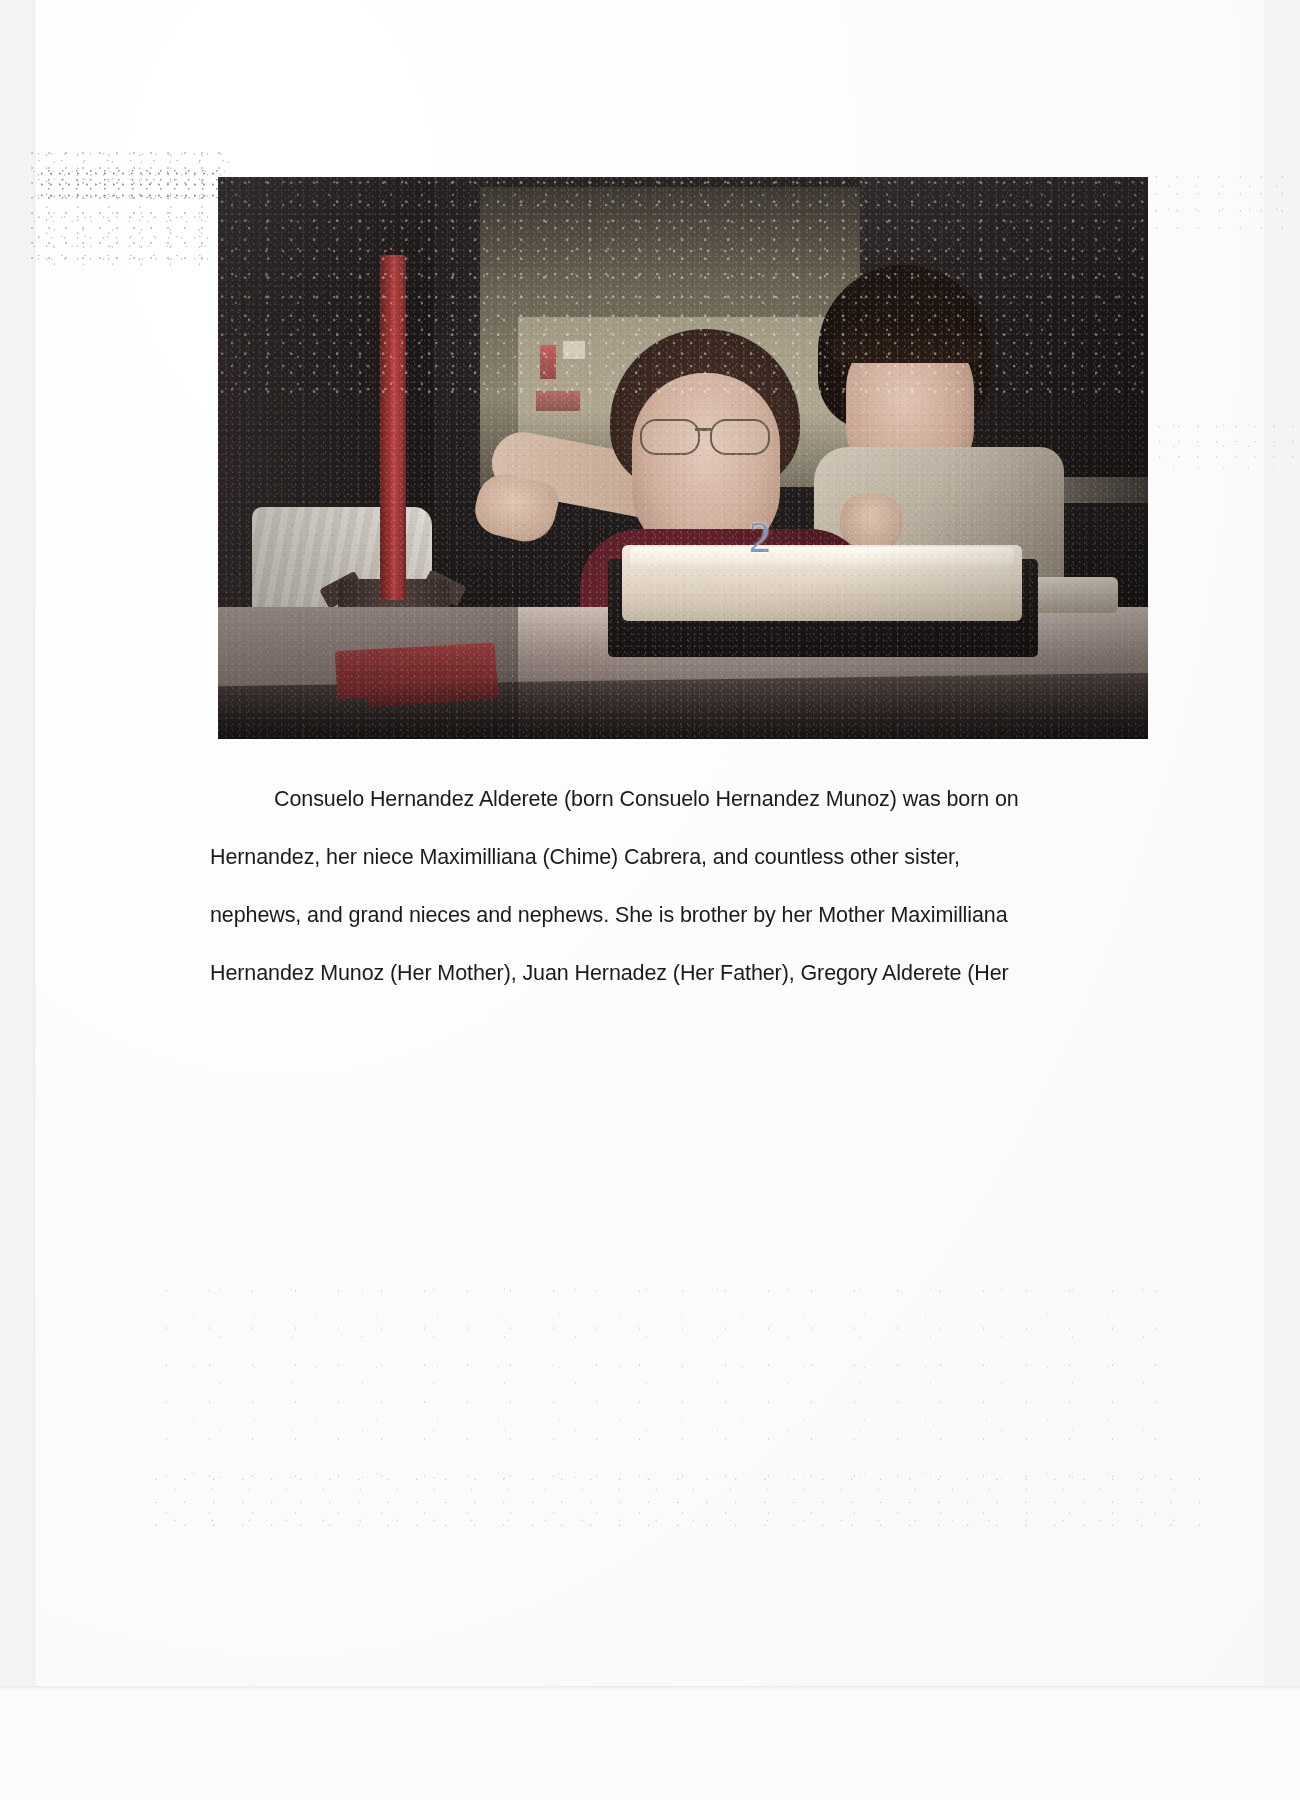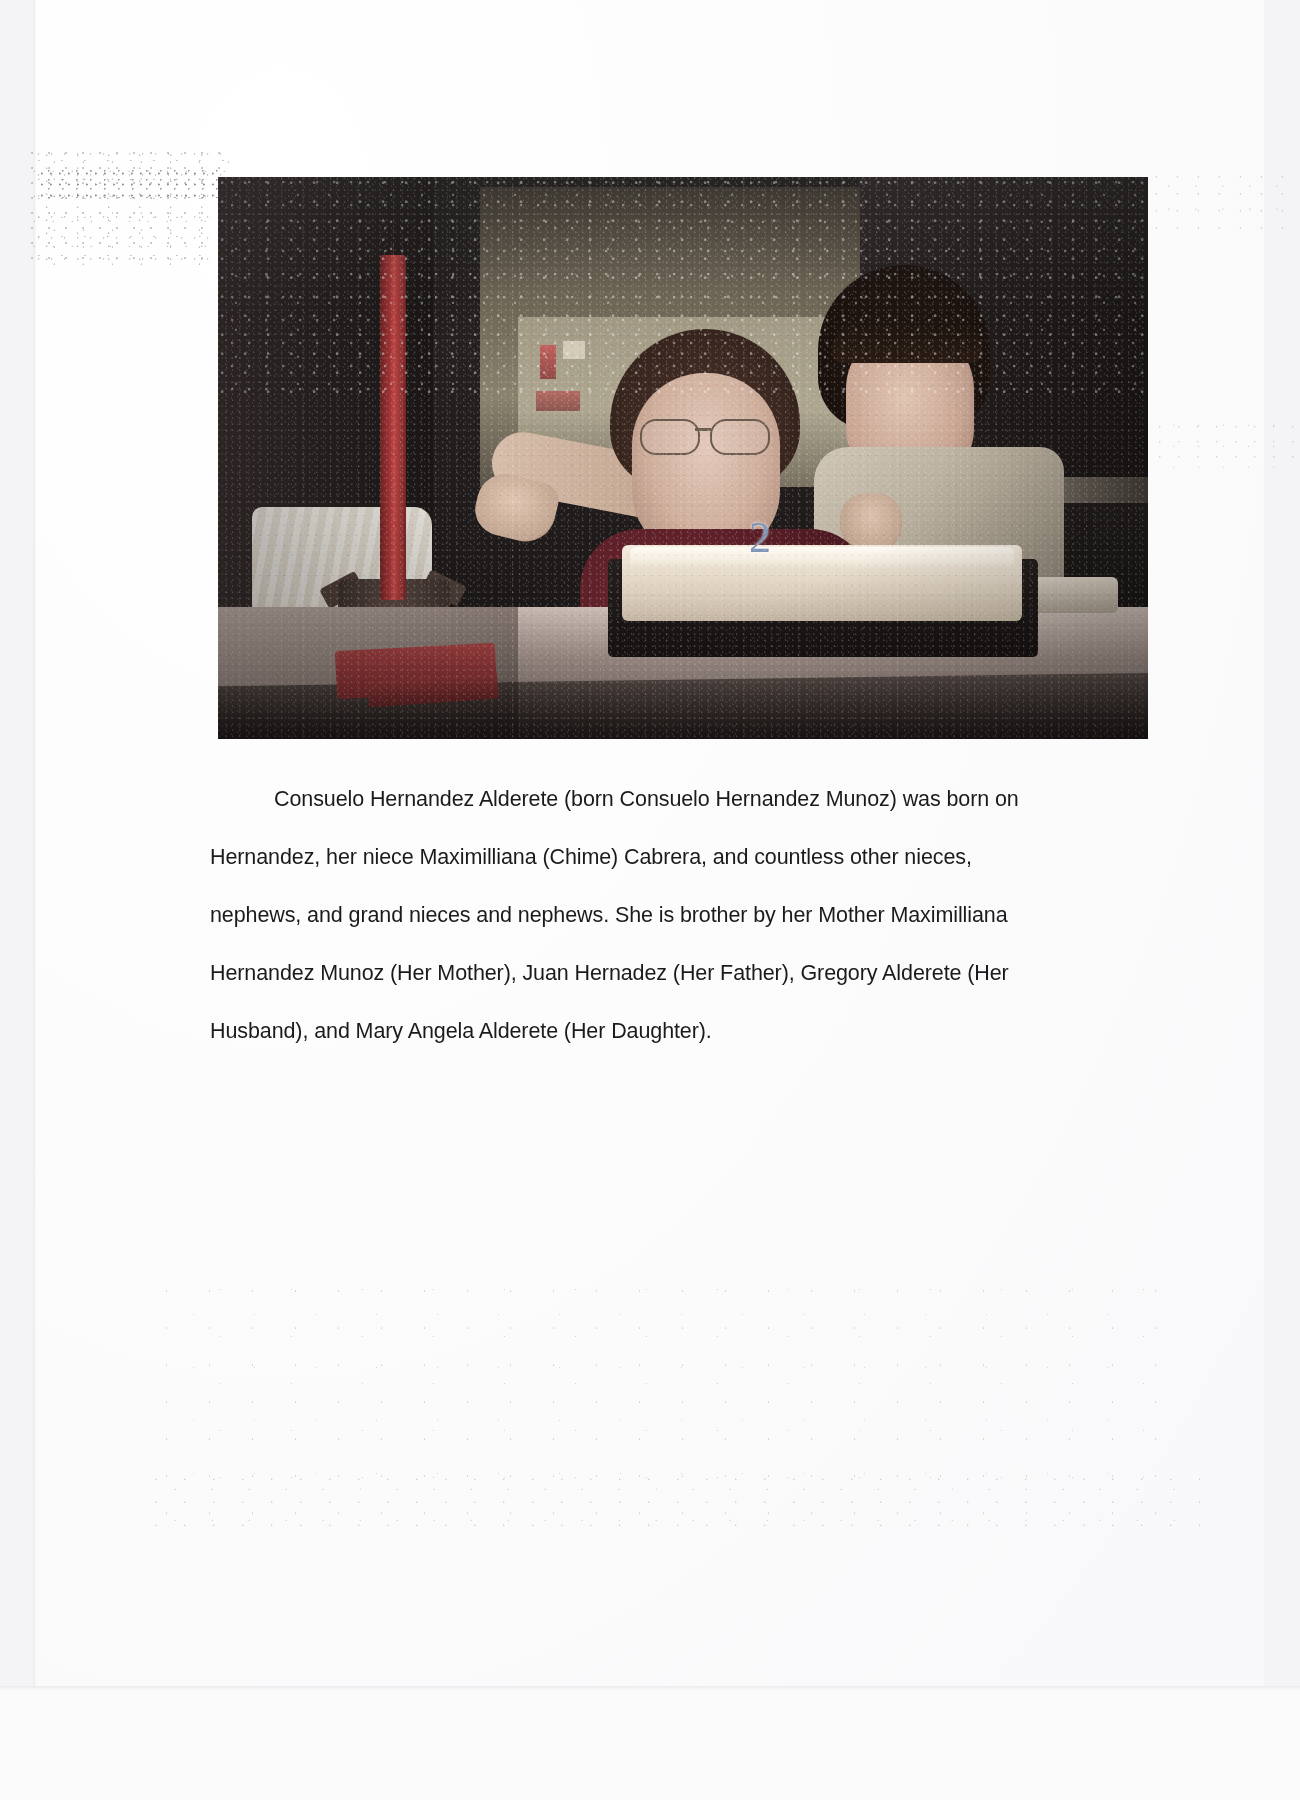--- a/index.html
+++ b/index.html
@@ -711,22 +711,21 @@
       <div class="photo-toner-specks"></div>
       <div class="photo-vignette"></div>
       <div class="photo-scan-haze"></div>
     </div>
   </div>
 
   <div class="body-text">
 
     <div>
       <div class="text-line indented">Consuelo Hernandez Alderete (born Consuelo Hernandez Munoz) was born on</div>
-      <div class="text-line">Hernandez, her niece Maximilliana (Chime) Cabrera, and countless other nieces,</div>
+      <div class="text-line">Hernandez, her niece Maximilliana (Chime) Cabrera, and countless other sister,</div>
       <div class="text-line">nephews, and grand nieces and nephews. She is brother by her Mother Maximilliana</div>
       <div class="text-line">Hernandez Munoz (Her Mother), Juan Hernadez (Her Father), Gregory Alderete (Her</div>
-      <div class="text-line">Husband), and Mary Angela Alderete (Her Daughter).</div>
     </div>
 
 
   </div>
 
 </div>
 
 </body></html>

